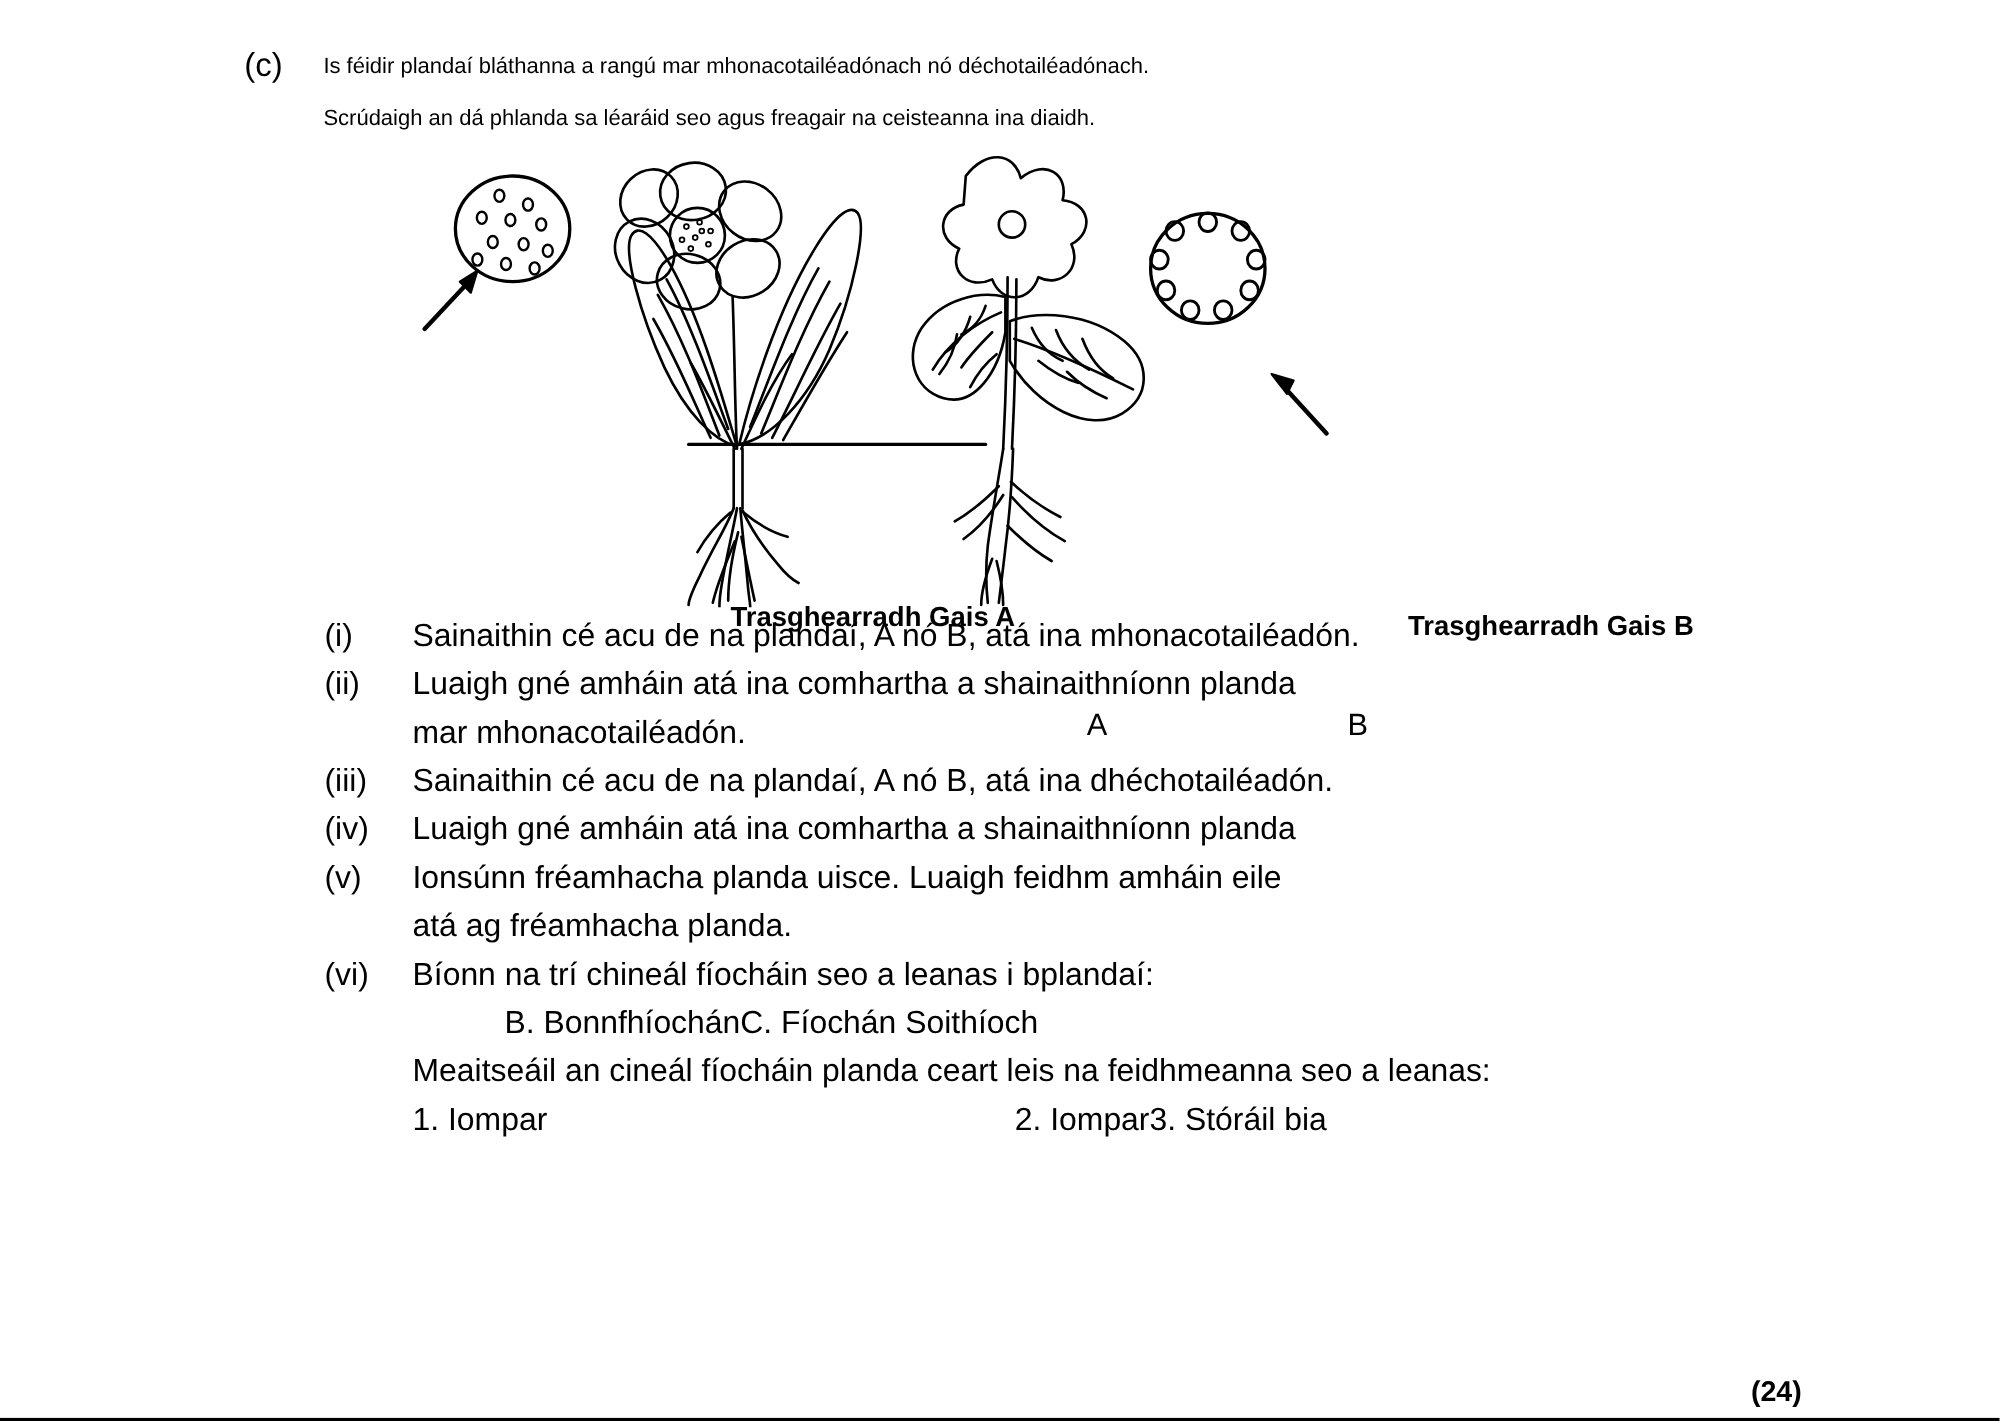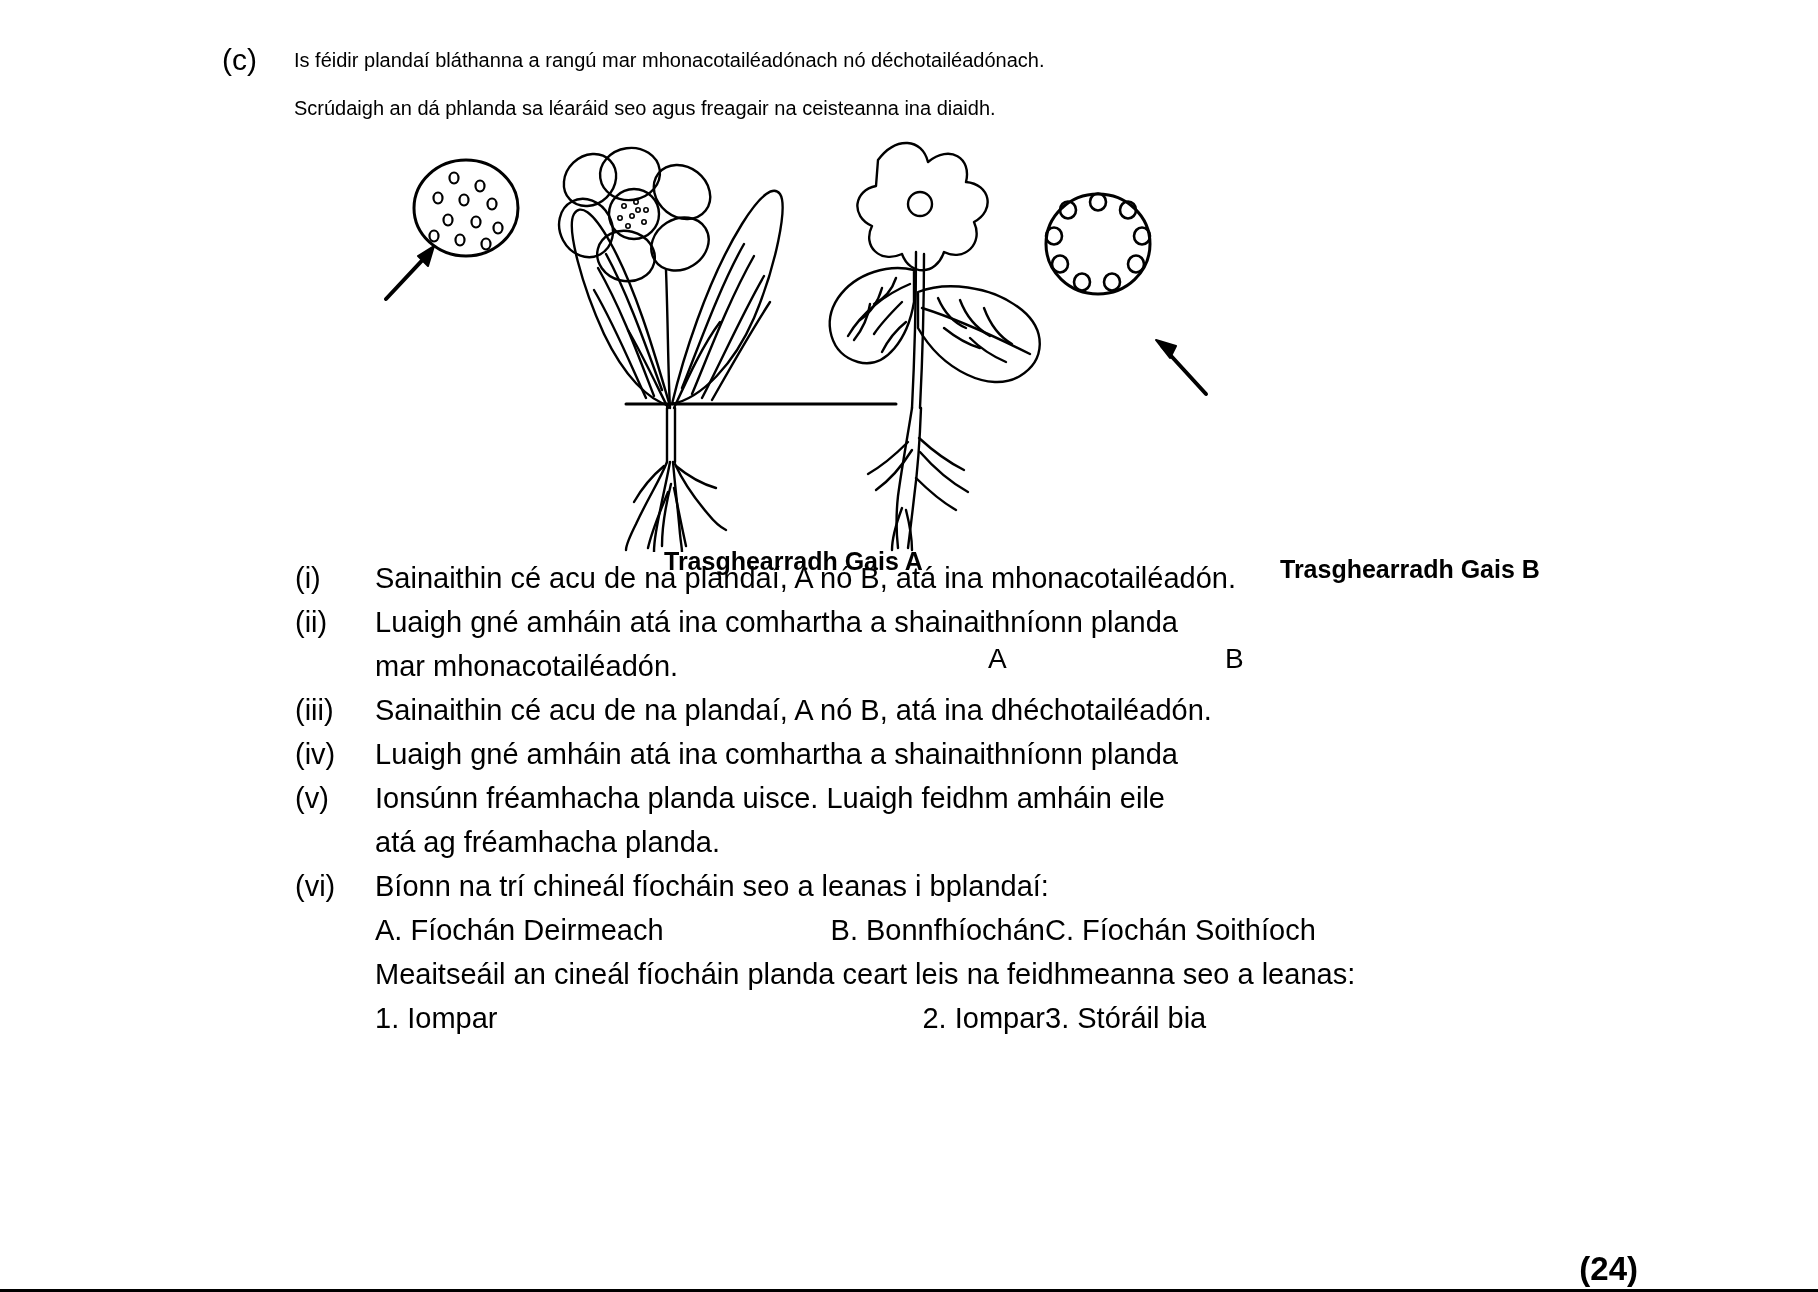--- a/index.html
+++ b/index.html
@@ -120,21 +120,21 @@
     line-height: 44px;
   }
   .opt-col-1 { flex: 0 0 372px; }
   .opt-col-2 { flex: 0 0 298px; text-align: right; }
   .opt-col-3 { flex: 1; }
 
   .marks {
     position: absolute;
     right: 180px;
     top: 1250px;
-    font-size: 33px;
+    font-size: 26px;
     font-weight: bold;
   }
   .rule {
     position: absolute;
     left: 0;
     right: 0;
     bottom: 0;
     height: 3px;
     background: #000;
   }
@@ -329,21 +329,20 @@
       <div class="qbody"><span>Ionsúnn fréamhacha planda uisce. Luaigh feidhm </span><b>amháin</b><span> eile</span></div>
     </div>
     <div class="qcont">atá ag fréamhacha planda.</div>
 
     <div class="qrow">
       <div class="qnum">(vi)</div>
       <div class="qbody"><span>Bíonn na trí chineál fíocháin seo a leanas i bplandaí:</span></div>
     </div>
 
     <div class="opt-row">
-      <div class="opt-col-1"><b>A.</b><span> Fíochán Deirmeach</span></div>
       <div class="opt-col-2"><b>B.</b><span> Bonnfhíochán</span></div>
       <div class="opt-col-3"><b>C.</b><span> Fíochán Soithíoch</span></div>
     </div>
 
     <div class="qcont">Meaitseáil an cineál fíocháin planda ceart leis na feidhmeanna seo a leanas:</div>
 
     <div class="opt-row">
       <div class="opt-col-1"><b>1.</b><span> Iompar</span></div>
       <div class="opt-col-2"><b>2.</b><span> Iompar</span></div>
       <div class="opt-col-3"><b>3.</b><span> Stóráil bia</span></div>

